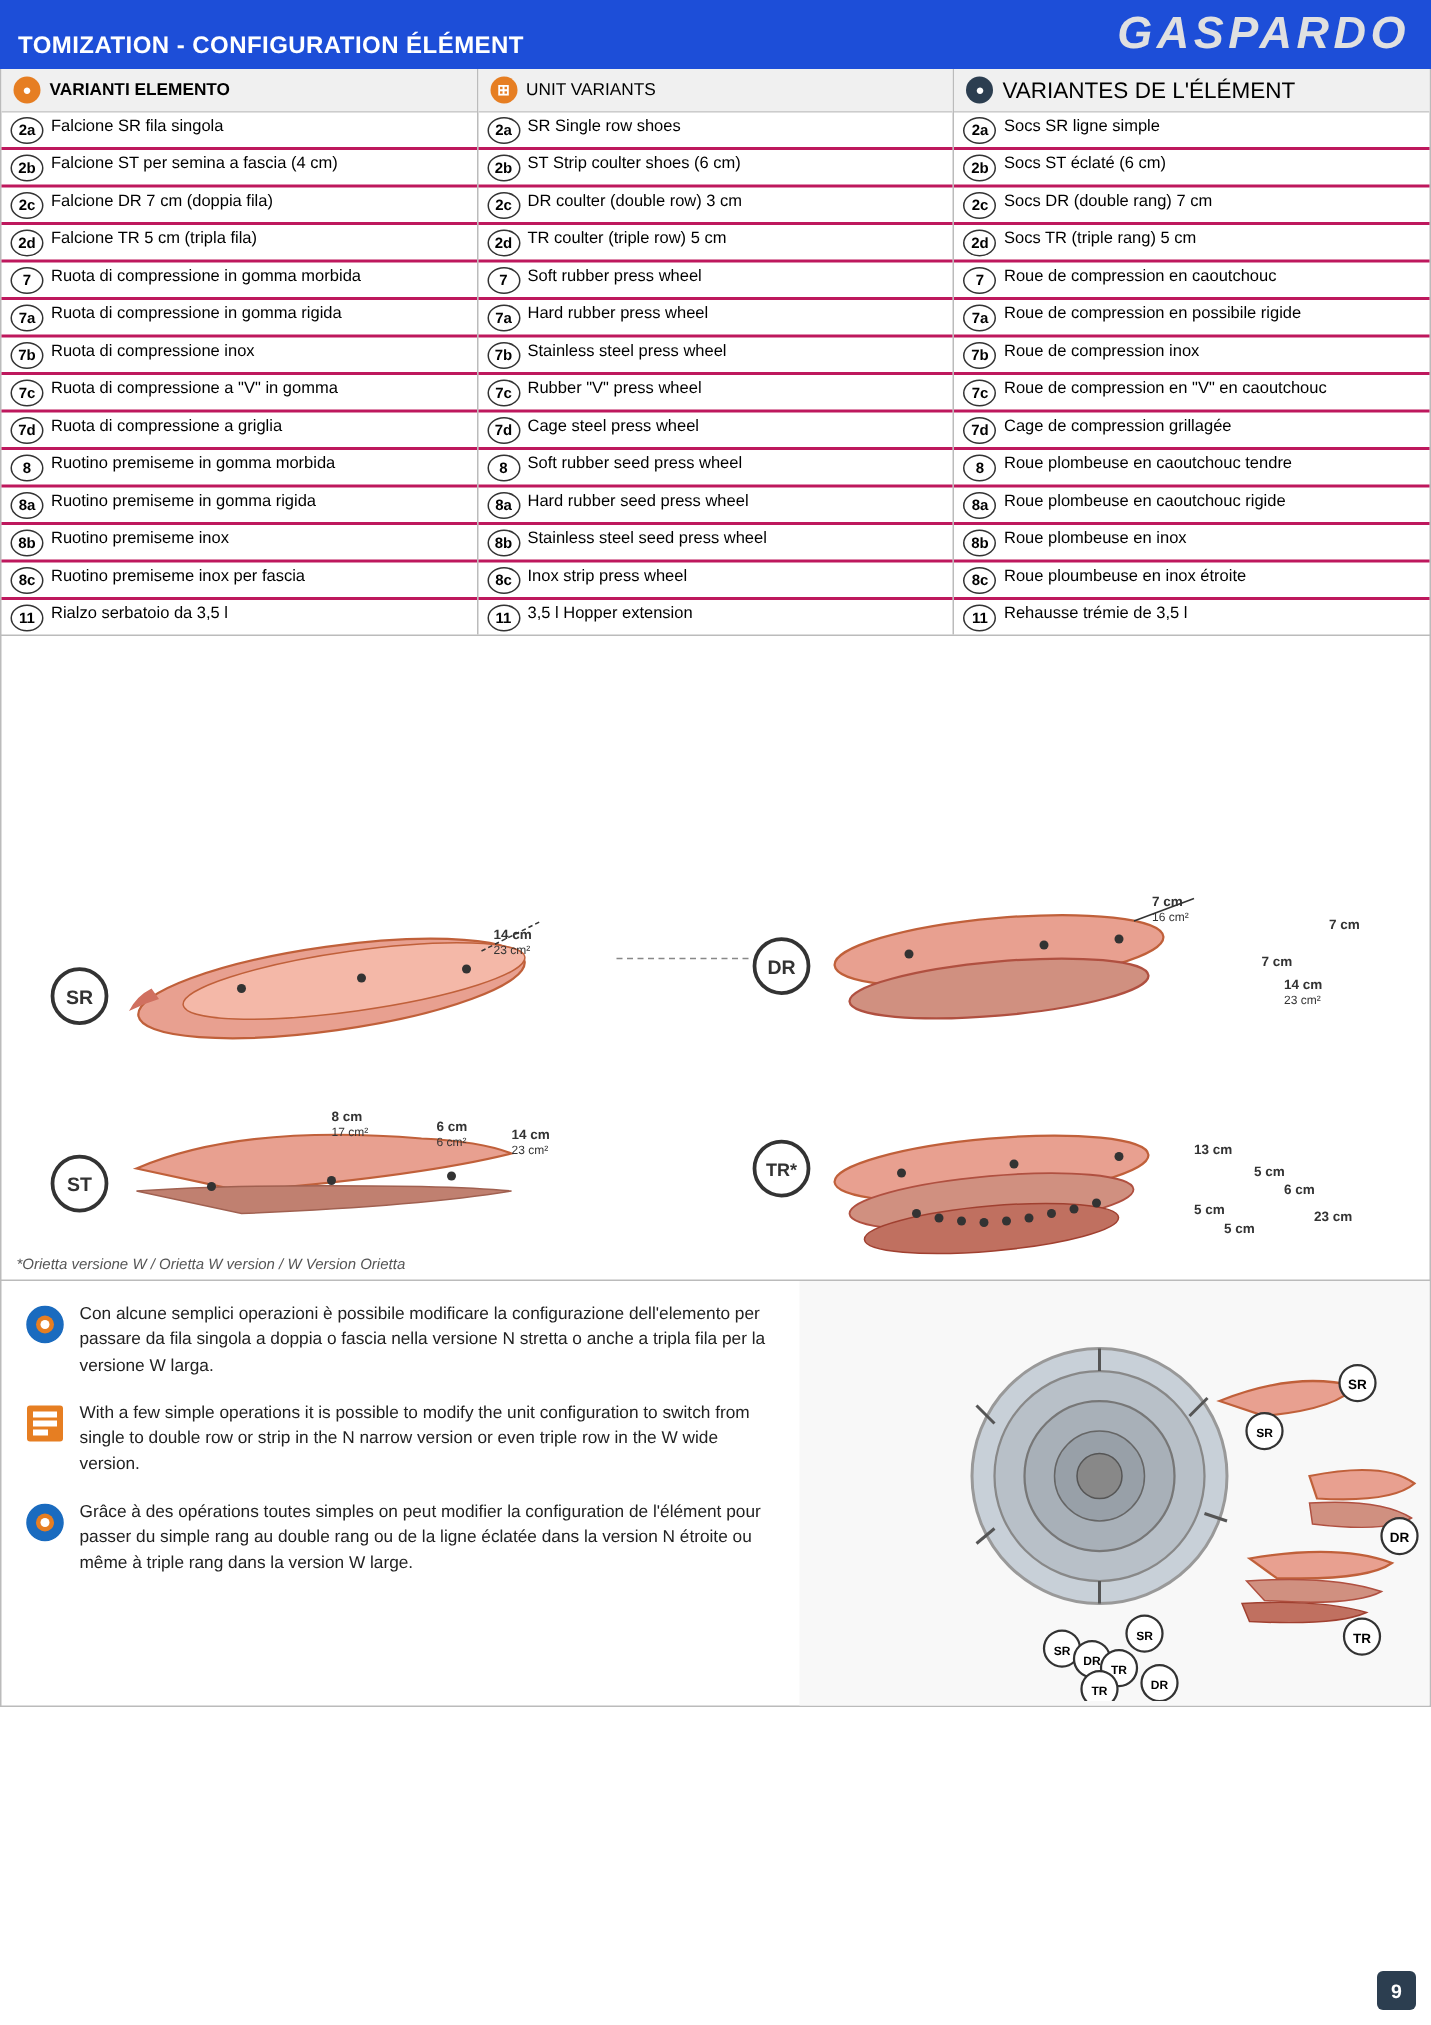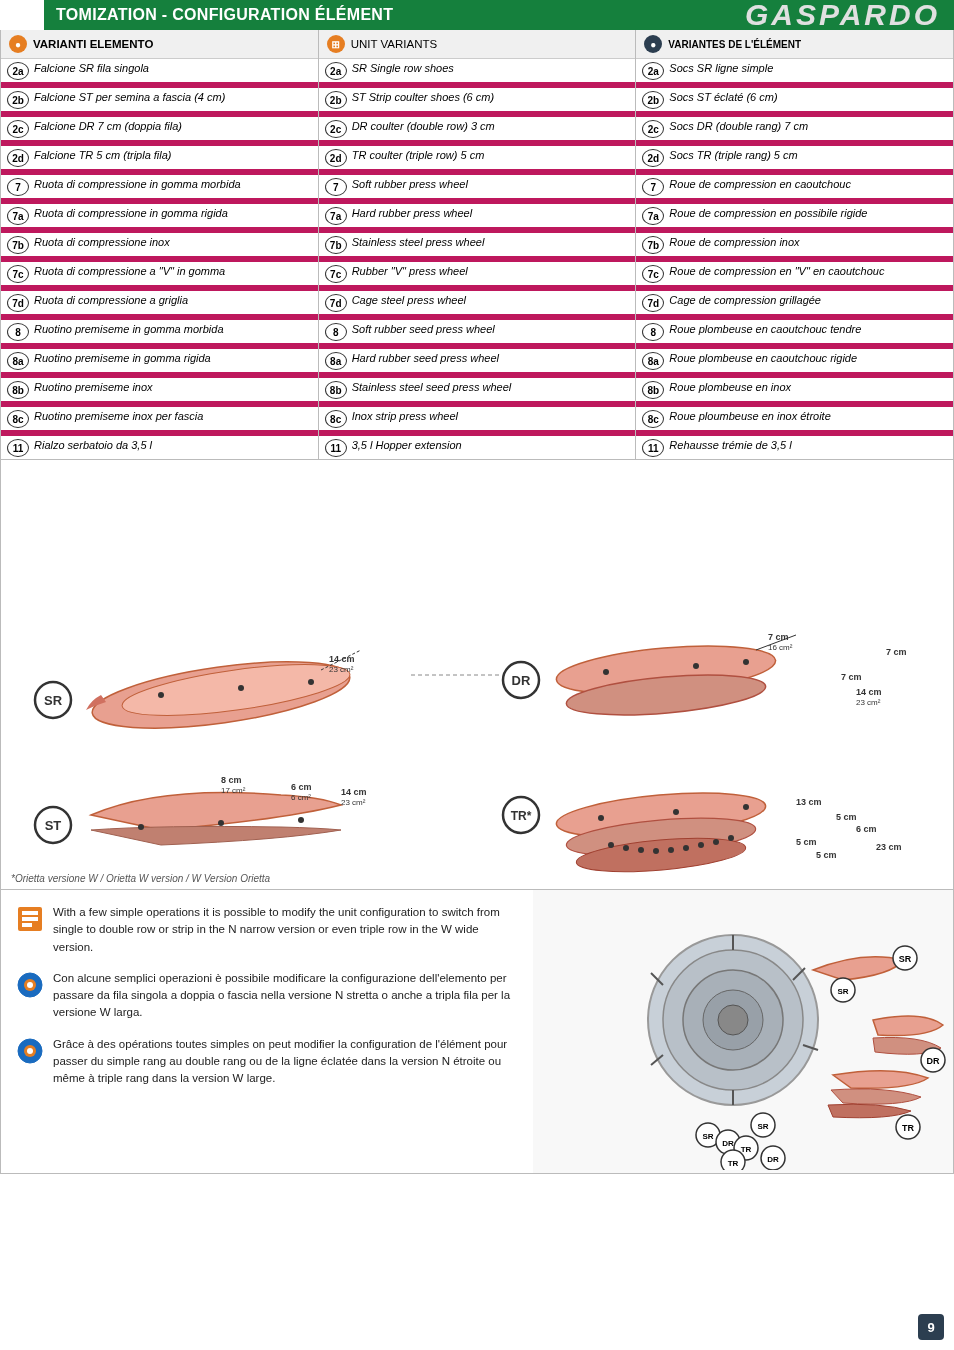--- a/index.html
+++ b/index.html
@@ -36,45 +36,45 @@
       flex-shrink: 0;
     }
     .icon-orange { background: #e67e22; }
     .icon-blue { background: #2980b9; }
     .icon-navy { background: #2c3e50; }
 
     .table-row {
       display: flex;
       align-items: flex-start;
       padding: 2px 6px;
-      border-bottom: 6px solid #be185d;
+      border-bottom: 2px solid #be185d;
       min-height: 22px;
     }
     .table-row:last-child { border-bottom: none; }
 
     .row-badge {
       display: inline-flex;
       align-items: center;
       justify-content: center;
       width: 22px;
       height: 18px;
       border: 1.5px solid #333;
       border-radius: 50%;
       font-size: 10px;
       font-weight: bold;
       margin-right: 5px;
       flex-shrink: 0;
       margin-top: 1px;
     }
-    .row-text { flex: 1; font-size: 11px; line-height: 1.4; font-style: italic; }
+    .row-text { flex: 1; font-size: 11px; line-height: 1.4; }
   </style>
 </head>
 <body>
 
-<div style="position:relative; background:#15803d; padding:6px 12px 6px 12px;margin-left:44px;">
+<div style="position:relative; background:#1d4ed8; padding:22px 12px 6px 12px;">
   <span style="color:white; font-size:16px; font-weight:bold; letter-spacing:0.3px;">TOMIZATION - CONFIGURATION ÉLÉMENT</span>
   <span style="position:absolute; right:14px; top:50%; transform:translateY(-50%); font-size:30px; font-weight:900; color:#e0e0e0; font-style:italic; letter-spacing:3px; font-family:'Arial Black', Arial, sans-serif;">GASPARDO</span>
 </div>
 
 <div style="display:flex; border:1px solid #bbb; border-top:none;">
 
   <div style="flex:1; border-right:1px solid #bbb;">
     <div class="col-header">
       <div class="icon-circle icon-orange">●</div>
       <span style="font-weight:bold; font-size:11.5px;">VARIANTI ELEMENTO</span>
@@ -200,21 +200,21 @@
         <div class="table-row">
           <span class="row-badge">11</span>
           <span class="row-text">3,5 l Hopper extension</span>
         </div>
       </div>
   </div>
 
   <div style="flex:1;">
     <div class="col-header">
       <div class="icon-circle icon-navy">●</div>
-      <span style="font-weight:bold; font-size:10px;">VARIANTES DE L'ÉLÉMENT</span>
+      <span style="font-weight:normal; font-size:15px;">VARIANTES DE L'ÉLÉMENT</span>
     </div>
     <div id="col3-rows">
         <div class="table-row">
           <span class="row-badge">2a</span>
           <span class="row-text">Socs SR ligne simple</span>
         </div>
         <div class="table-row">
           <span class="row-badge">2b</span>
           <span class="row-text">Socs ST éclaté (6 cm)</span>
         </div>
@@ -370,48 +370,48 @@
   </svg>
 </div>
 
 <div style="display:flex; border:1px solid #bbb; border-top:none; min-height:260px;">
 
   <div style="flex:1; padding:14px 16px; display:flex; flex-direction:column; gap:14px;">
 
     <div style="display:flex; gap:10px; align-items:flex-start;">
       <div style="flex-shrink:0; margin-top:2px;">
         <svg width="26" height="26" viewBox="0 0 26 26">
+          <circle cx="13" cy="13" r="12" fill="#1a6bbf" stroke="#1a6bbf"></circle>
+          <circle cx="13" cy="13" r="6" fill="#e67e22"></circle>
+          <circle cx="13" cy="13" r="3" fill="white"></circle>
+        </svg>
+      </div>
+      <p style="font-size:11.5px; line-height:1.5; color:#222;">Con alcune semplici operazioni è possibile modificare la configurazione dell'elemento per passare da fila singola a doppia o fascia nella versione N stretta o anche a tripla fila per la versione W larga.</p>
+    </div>
+
+    <div style="display:flex; gap:10px; align-items:flex-start;">
+      <div style="flex-shrink:0; margin-top:2px;">
+        <svg width="26" height="26" viewBox="0 0 26 26">
           <rect x="1" y="1" width="24" height="24" rx="2" fill="#e67e22"></rect>
           <rect x="5" y="5" width="16" height="4" fill="white"></rect>
           <rect x="5" y="11" width="16" height="4" fill="white"></rect>
           <rect x="5" y="17" width="10" height="4" fill="white"></rect>
         </svg>
       </div>
       <p style="font-size:11.5px; line-height:1.5; color:#222;">With a few simple operations it is possible to modify the unit configuration to switch from single to double row or strip in the N narrow version or even triple row in the W wide version.</p>
     </div>
 
     <div style="display:flex; gap:10px; align-items:flex-start;">
       <div style="flex-shrink:0; margin-top:2px;">
         <svg width="26" height="26" viewBox="0 0 26 26">
           <circle cx="13" cy="13" r="12" fill="#1a6bbf" stroke="#1a6bbf"></circle>
           <circle cx="13" cy="13" r="6" fill="#e67e22"></circle>
           <circle cx="13" cy="13" r="3" fill="white"></circle>
         </svg>
       </div>
-      <p style="font-size:11.5px; line-height:1.5; color:#222;">Con alcune semplici operazioni è possibile modificare la configurazione dell'elemento per passare da fila singola a doppia o fascia nella versione N stretta o anche a tripla fila per la versione W larga.</p>
-    </div>
-
-    <div style="display:flex; gap:10px; align-items:flex-start;">
-      <div style="flex-shrink:0; margin-top:2px;">
-        <svg width="26" height="26" viewBox="0 0 26 26">
-          <circle cx="13" cy="13" r="12" fill="#1a6bbf" stroke="#1a6bbf"></circle>
-          <circle cx="13" cy="13" r="6" fill="#e67e22"></circle>
-          <circle cx="13" cy="13" r="3" fill="white"></circle>
-        </svg>
-      </div>
       <p style="font-size:11.5px; line-height:1.5; color:#222;">Grâce à des opérations toutes simples on peut modifier la configuration de l'élément pour passer du simple rang au double rang ou de la ligne éclatée dans la version N étroite ou même à triple rang dans la version W large.</p>
     </div>
 
   </div>
 
   <div style="width:420px; flex-shrink:0; background:#f8f8f8; position:relative; overflow:hidden;">
     <svg width="420" height="280" viewBox="0 0 420 280">
 
       <circle cx="200" cy="130" r="85" fill="#c8d0d8" stroke="#999" stroke-width="2"></circle>
       <circle cx="200" cy="130" r="70" fill="#b8c0c8" stroke="#888" stroke-width="1.5"></circle>

